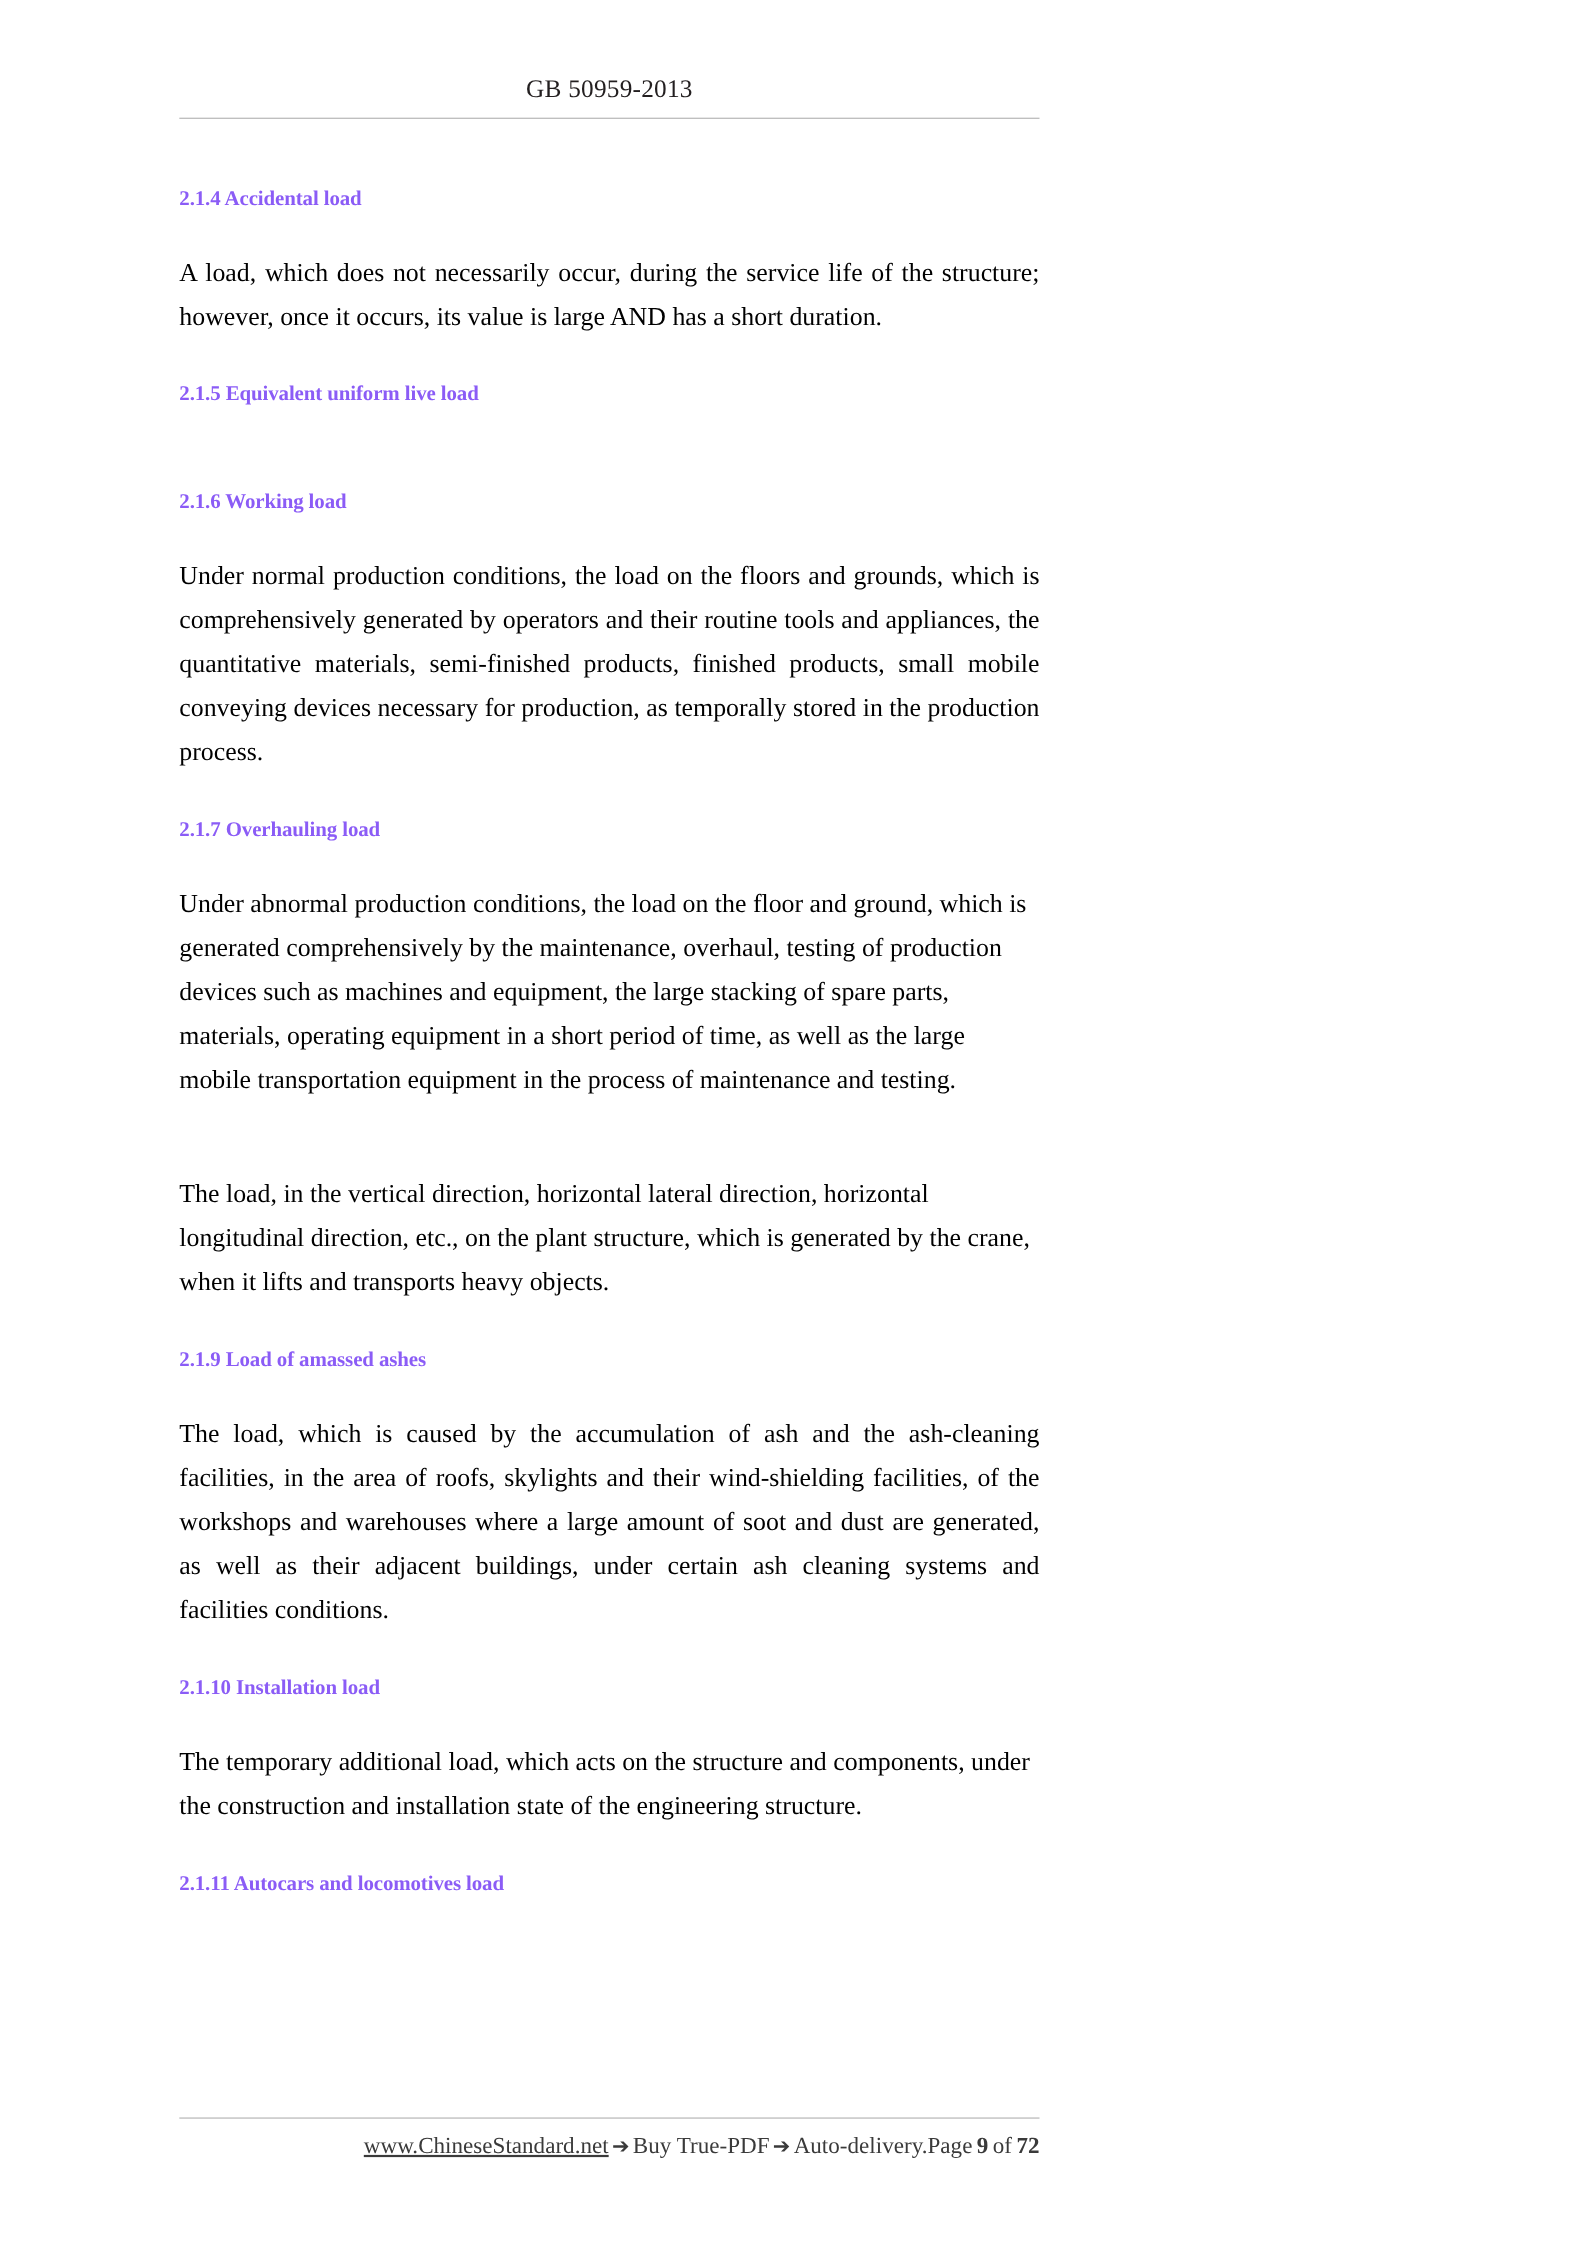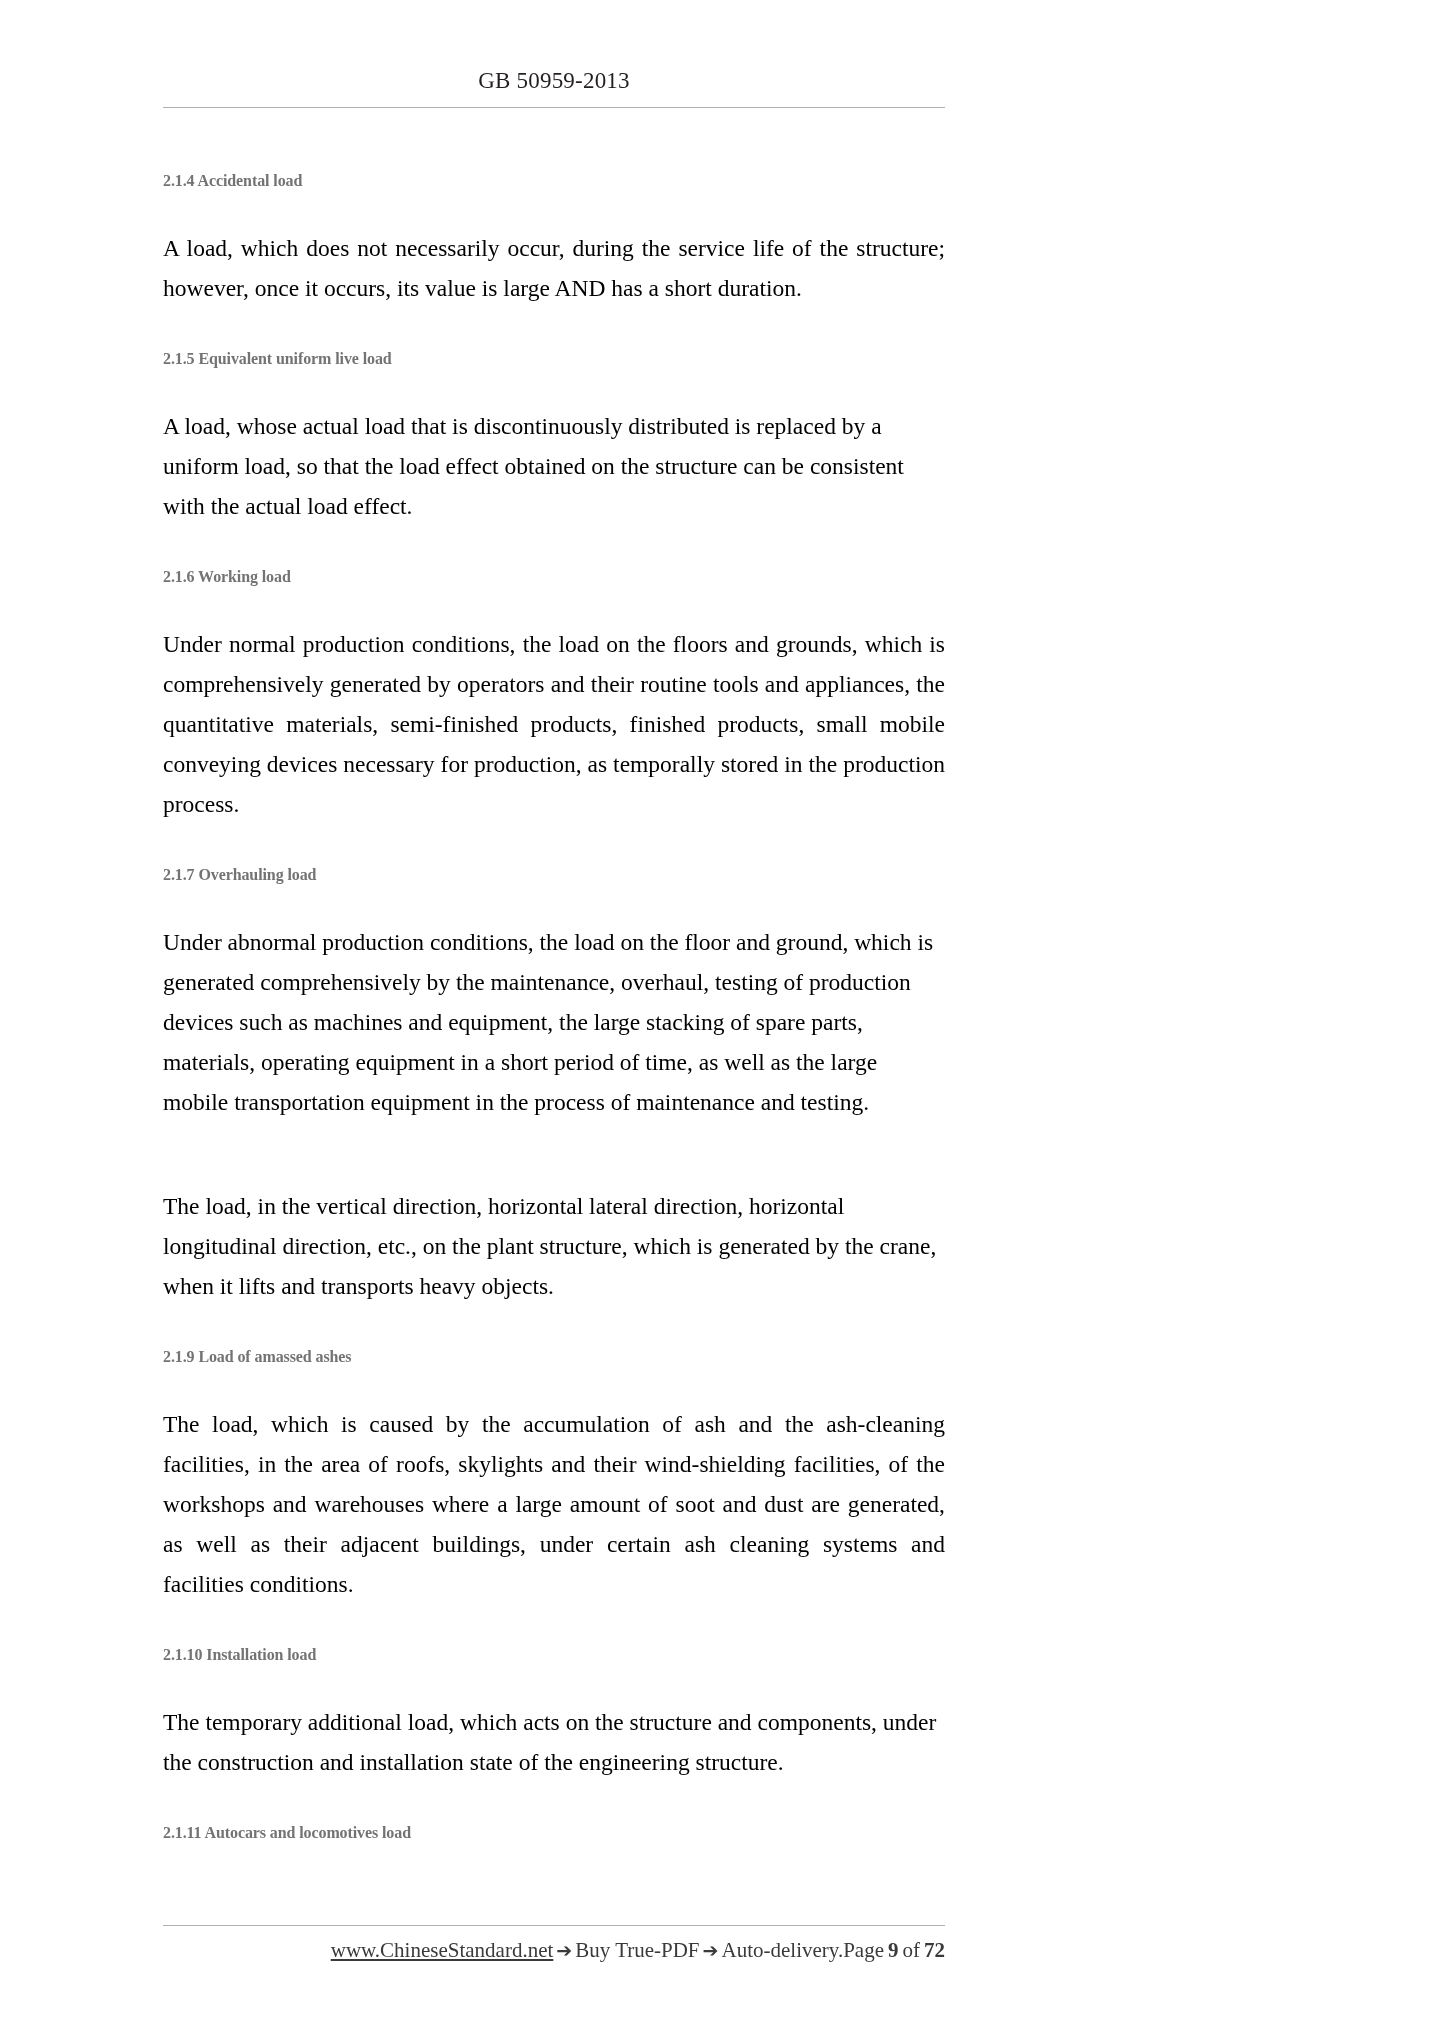--- a/index.html
+++ b/index.html
@@ -54,25 +54,25 @@
     text-align: justify;
     text-justify: inter-word;
     color: #000000;
     -webkit-hyphens: none;
     hyphens: none;
   }
   p.body.nojust {
     text-align: left;
   }
   h3.sec {
-    font-size: 16px;
+    font-size: 19px;
     line-height: 34px;
     font-weight: bold;
     margin: 0;
-    color: #737373;
+    color: #8b5cf6;
     letter-spacing: -0.1px;
   }
   .gap-after-para { height: 34px; }
   .gap-after-head { height: 30px; }
 
   
   .ftr-rule {
     position: absolute;
     left: 163px;
     top: 1917px;
@@ -131,21 +131,20 @@
 
       <div class="gap-after-para"></div>
 
       <h3 class="sec">2.1.4 Accidental load</h3>
       <div class="gap-after-head"></div>
       <p class="body">A load, which does not necessarily occur, during the service life of the structure; however, once it occurs, its value is large AND has a short duration.</p>
       <div class="gap-after-para"></div>
 
       <h3 class="sec">2.1.5 Equivalent uniform live load</h3>
       <div class="gap-after-head"></div>
-      <p class="body nojust">A load, whose actual load that is discontinuously distributed is replaced by a uniform load, so that the load effect obtained on the structure can be consistent with the actual load effect.</p>
       <div class="gap-after-para"></div>
 
       <h3 class="sec">2.1.6 Working load</h3>
       <div class="gap-after-head"></div>
       <p class="body">Under normal production conditions, the load on the floors and grounds, which is comprehensively generated by operators and their routine tools and appliances, the quantitative materials, semi-finished products, finished products, small mobile conveying devices necessary for production, as temporally stored in the production process.</p>
       <div class="gap-after-para"></div>
 
       <h3 class="sec">2.1.7 Overhauling load</h3>
       <div class="gap-after-head"></div>
       <p class="body nojust">Under abnormal production conditions, the load on the floor and ground, which is generated comprehensively by the maintenance, overhaul, testing of production devices such as machines and equipment, the large stacking of spare parts, materials, operating equipment in a short period of time, as well as the large mobile transportation equipment in the process of maintenance and testing.</p>

